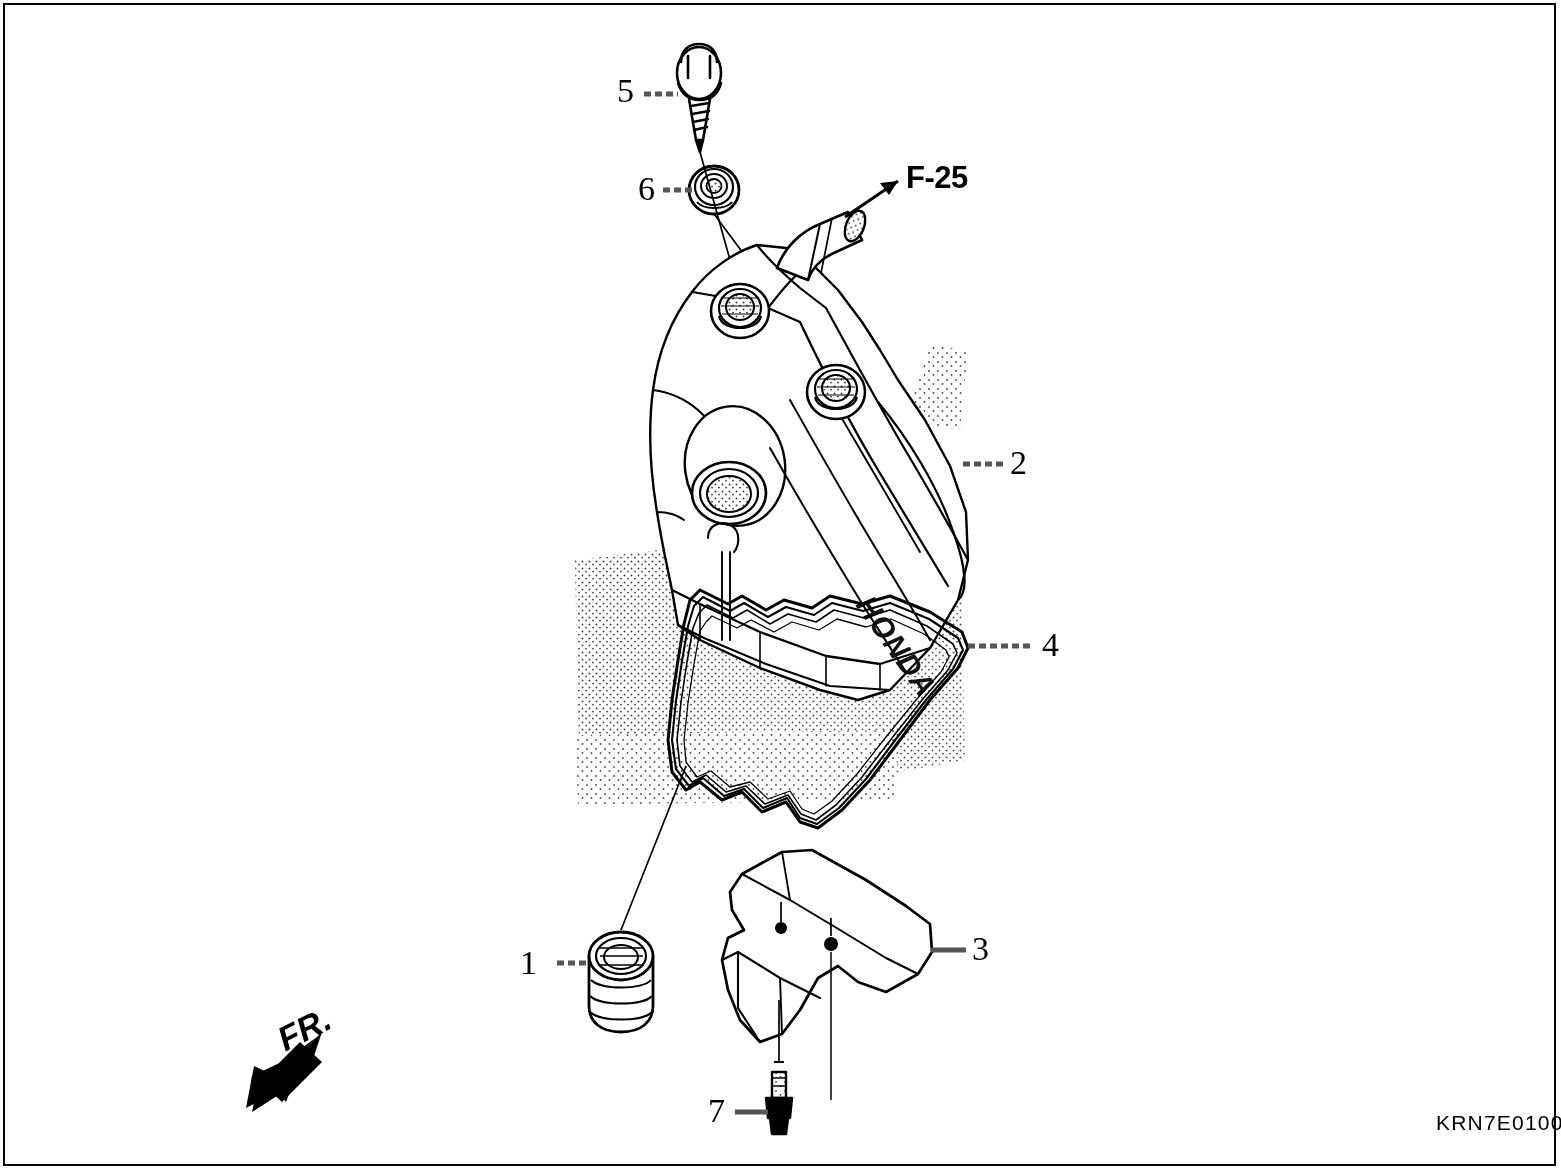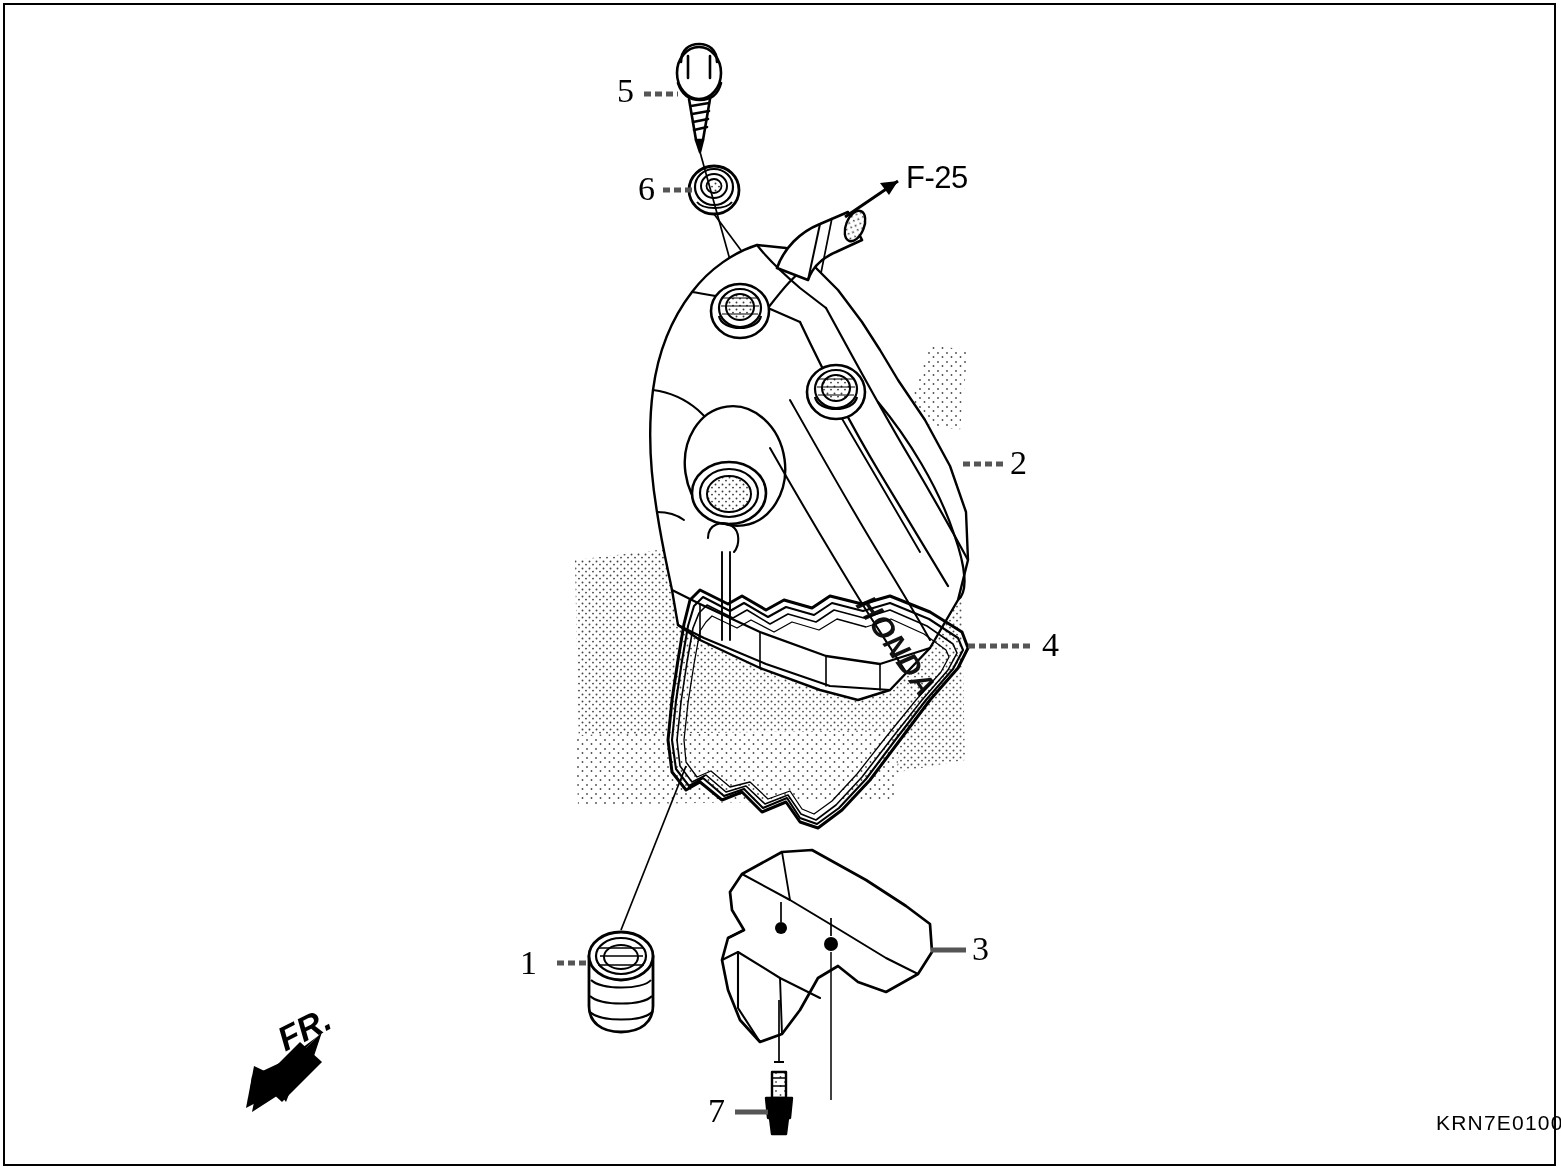--- a/index.html
+++ b/index.html
@@ -38,21 +38,21 @@
     color: #000;
     white-space: nowrap;
     line-height: 1;
   }
   .callout-num {
     font-size: 34px;
     font-family: "Liberation Serif", serif;
   }
   .ref-label {
     font-size: 31px;
-    font-weight: normal;
+    font-weight: bold;
     font-family: "Liberation Sans", sans-serif;
     letter-spacing: -0.5px;
   }
   .fr-label {
     font-size: 34px;
     font-weight: bold;
     font-family: "Liberation Sans", sans-serif;
     font-style: italic;
   }
   .partcode {

